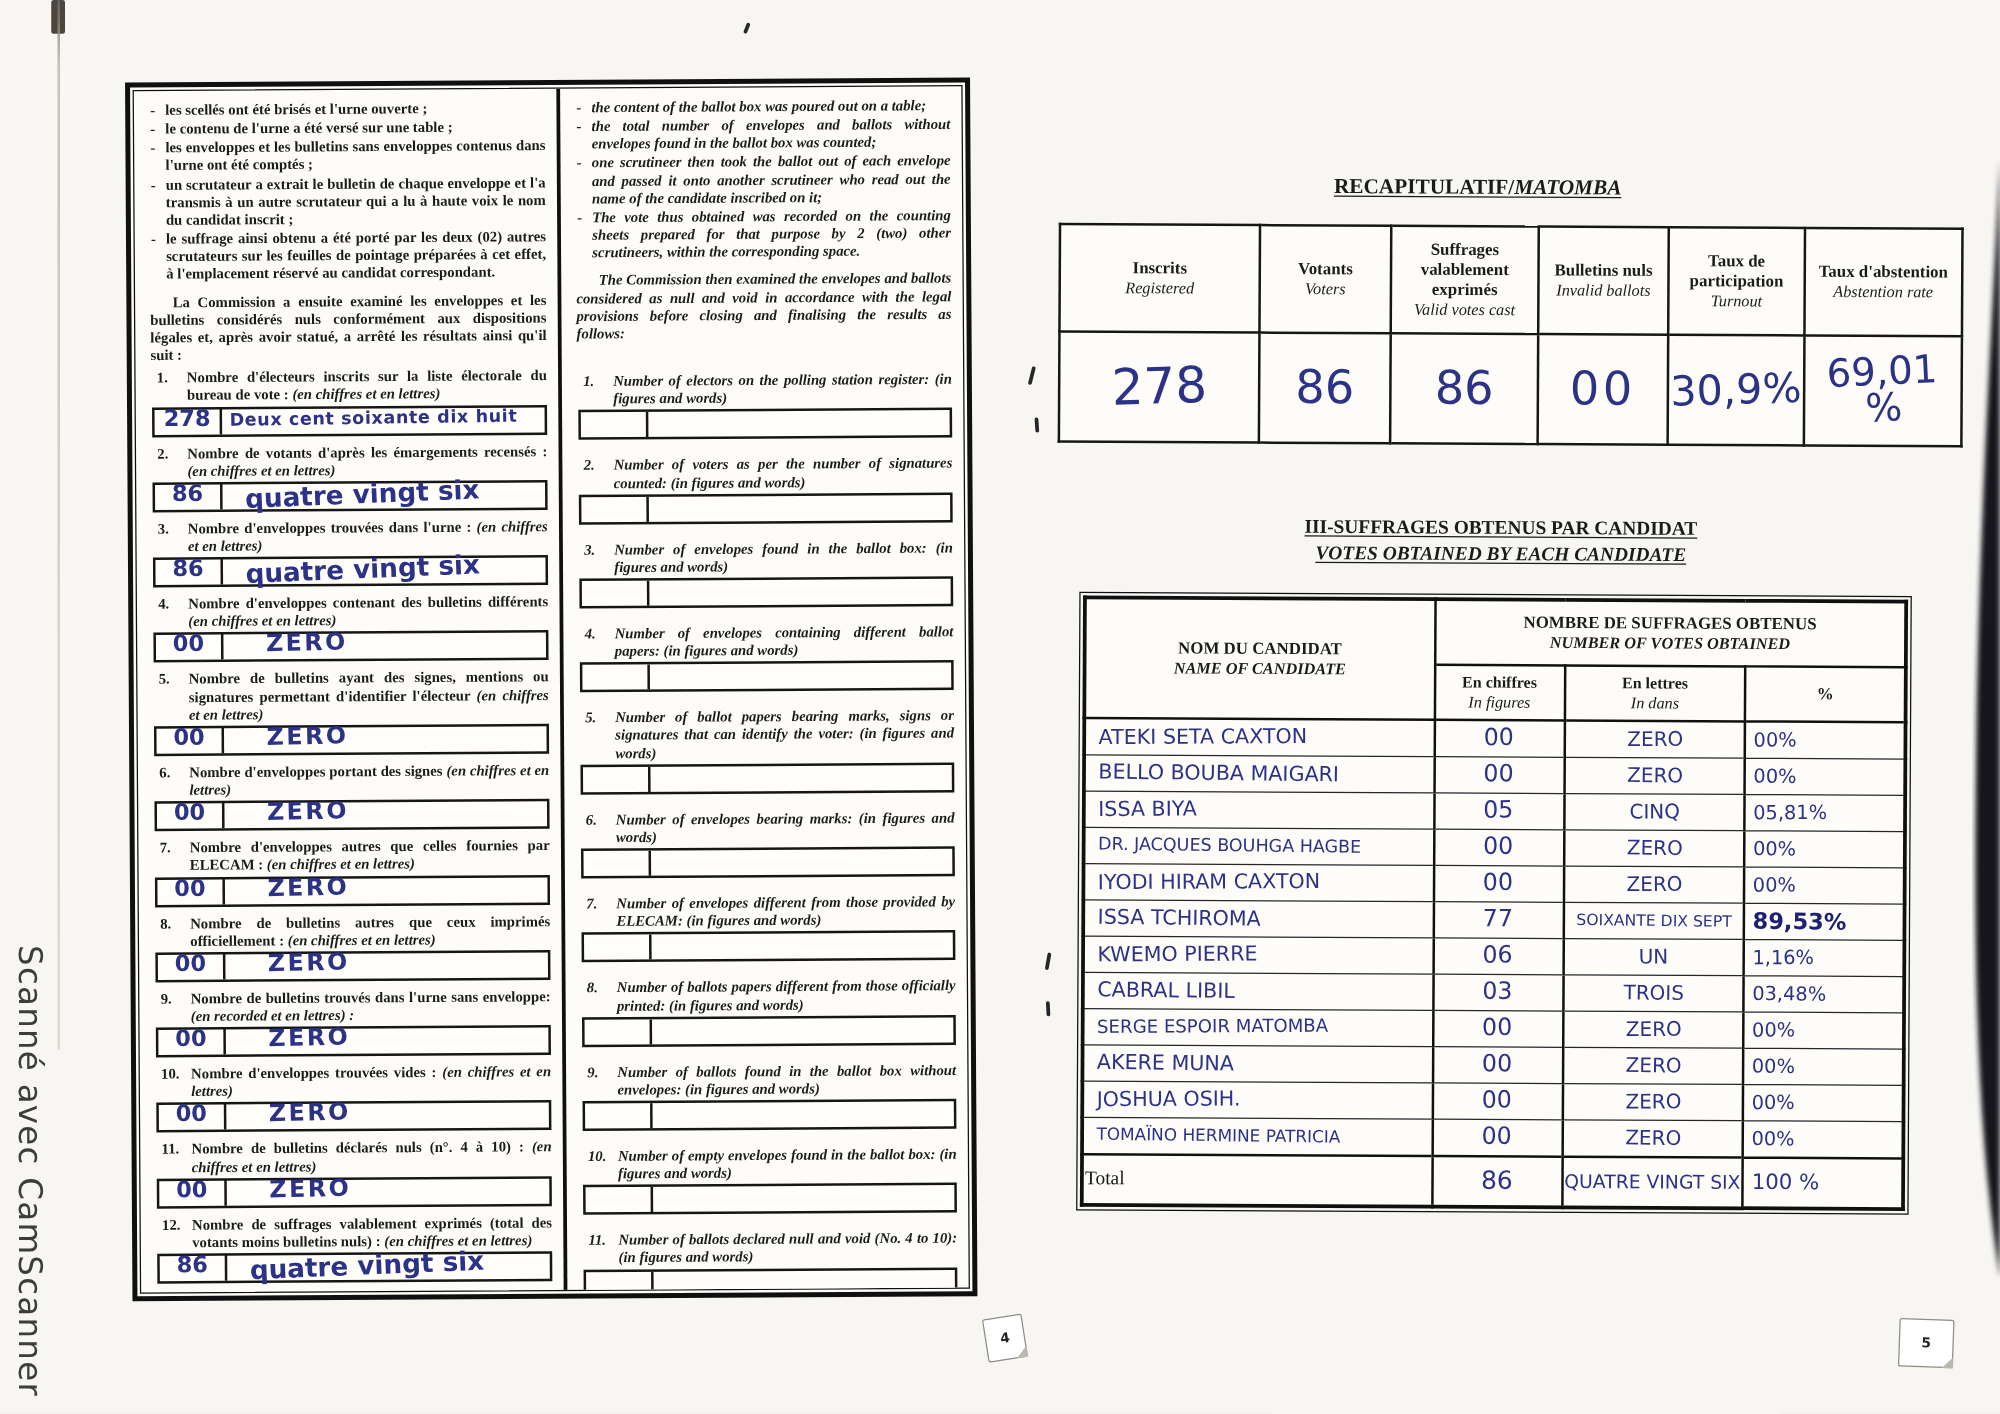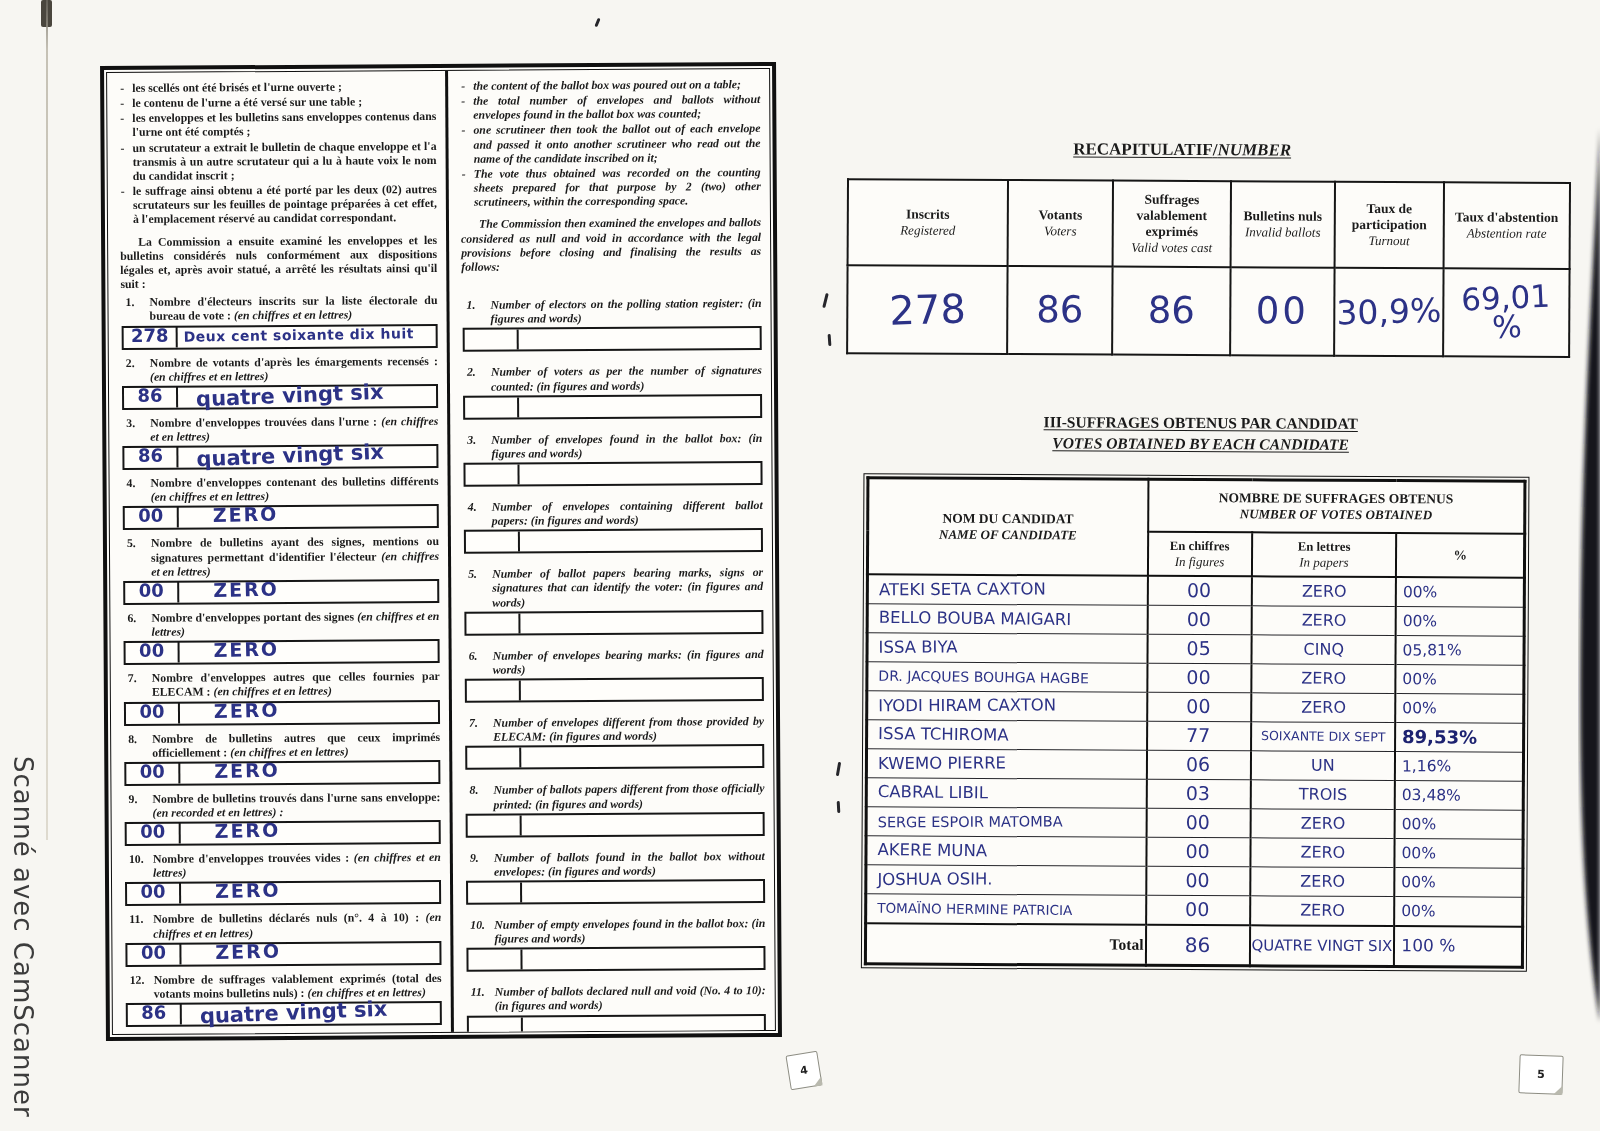--- a/index.html
+++ b/index.html
@@ -89,21 +89,21 @@
   .vote-table .words{text-align:center;font-size:16px;}
   .vote-table .pct{text-align:left;padding-left:3px;font-size:15.5px;}
   .vote-table tbody tr:nth-of-type(odd) .hw{transform:rotate(-.6deg);}
   .vote-table tbody tr:nth-of-type(even) .hw{transform:rotate(.4deg);}
   .vote-table tbody tr:nth-of-type(4) .name{font-size:14px;}
   .vote-table tbody tr:nth-of-type(9) .name{font-size:14.5px;}
   .vote-table tbody tr:nth-of-type(12) .name{font-size:13.5px;}
   .vote-table tbody tr:nth-of-type(6) .words{font-size:12.5px;letter-spacing:0;}
   .vote-table tbody tr:nth-of-type(6) .pct{font-weight:bold;color:#1d2270;font-size:18px;}
   .vote-table tfoot td{height:36px;border-top:2.2px solid #101010;}
-  .total-label{font-weight:700;font-size:15.5px;text-align:right;font-family:"Liberation Serif",serif;color:#151515;}
+  .total-label{font-weight:400;font-size:15.5px;text-align:left;font-family:"Liberation Serif",serif;color:#151515;}
   .vote-table tfoot .fig{font-size:20px;}
   .vote-table tfoot .words{font-size:15px;}
   .vote-table tfoot .pct{font-size:17px;}
 </style>
 </head>
 <body>
 
 <div class="canvas">
 
   <div class="watermark">Scanné avec CamScanner</div>
@@ -418,21 +418,21 @@
 
           </div>
       </div>
 
     </div>
   </div>
 
   <div class="page-right">
 
     <div class="sum-title">
-      <span class="u"><span>RECAPITULATIF</span><span>/</span><span class="it">NUMBER</span></span>
+      <span class="u"><span>RECAPITULATIF</span><span>/</span><span class="it">MATOMBA</span></span>
     </div>
 
     <table class="sum-table">
       <colgroup>
           <col style="width:160px">
           <col style="width:105px">
           <col style="width:118px">
           <col style="width:104px">
           <col style="width:92px">
           <col style="width:126px">
@@ -524,21 +524,21 @@
             <div class="h-en it" style="font-weight:700">NUMBER OF VOTES OBTAINED</div>
           </th>
         </tr>
         <tr>
           <th class="sub-h">
             <div class="h-fr" style="font-size:12.8px">En chiffres</div>
             <div class="h-en">In figures</div>
           </th>
           <th class="sub-h">
             <div class="h-fr" style="font-size:12.8px">En lettres</div>
-            <div class="h-en">In papers</div>
+            <div class="h-en">In dans</div>
           </th>
           <th class="sub-h">
             <div class="h-fr">%</div>
           </th>
         </tr>
       </thead>
       <tbody>
 
           <tr>
             <td class="name"><span class="hw name">ATEKI SETA CAXTON</span></td>

